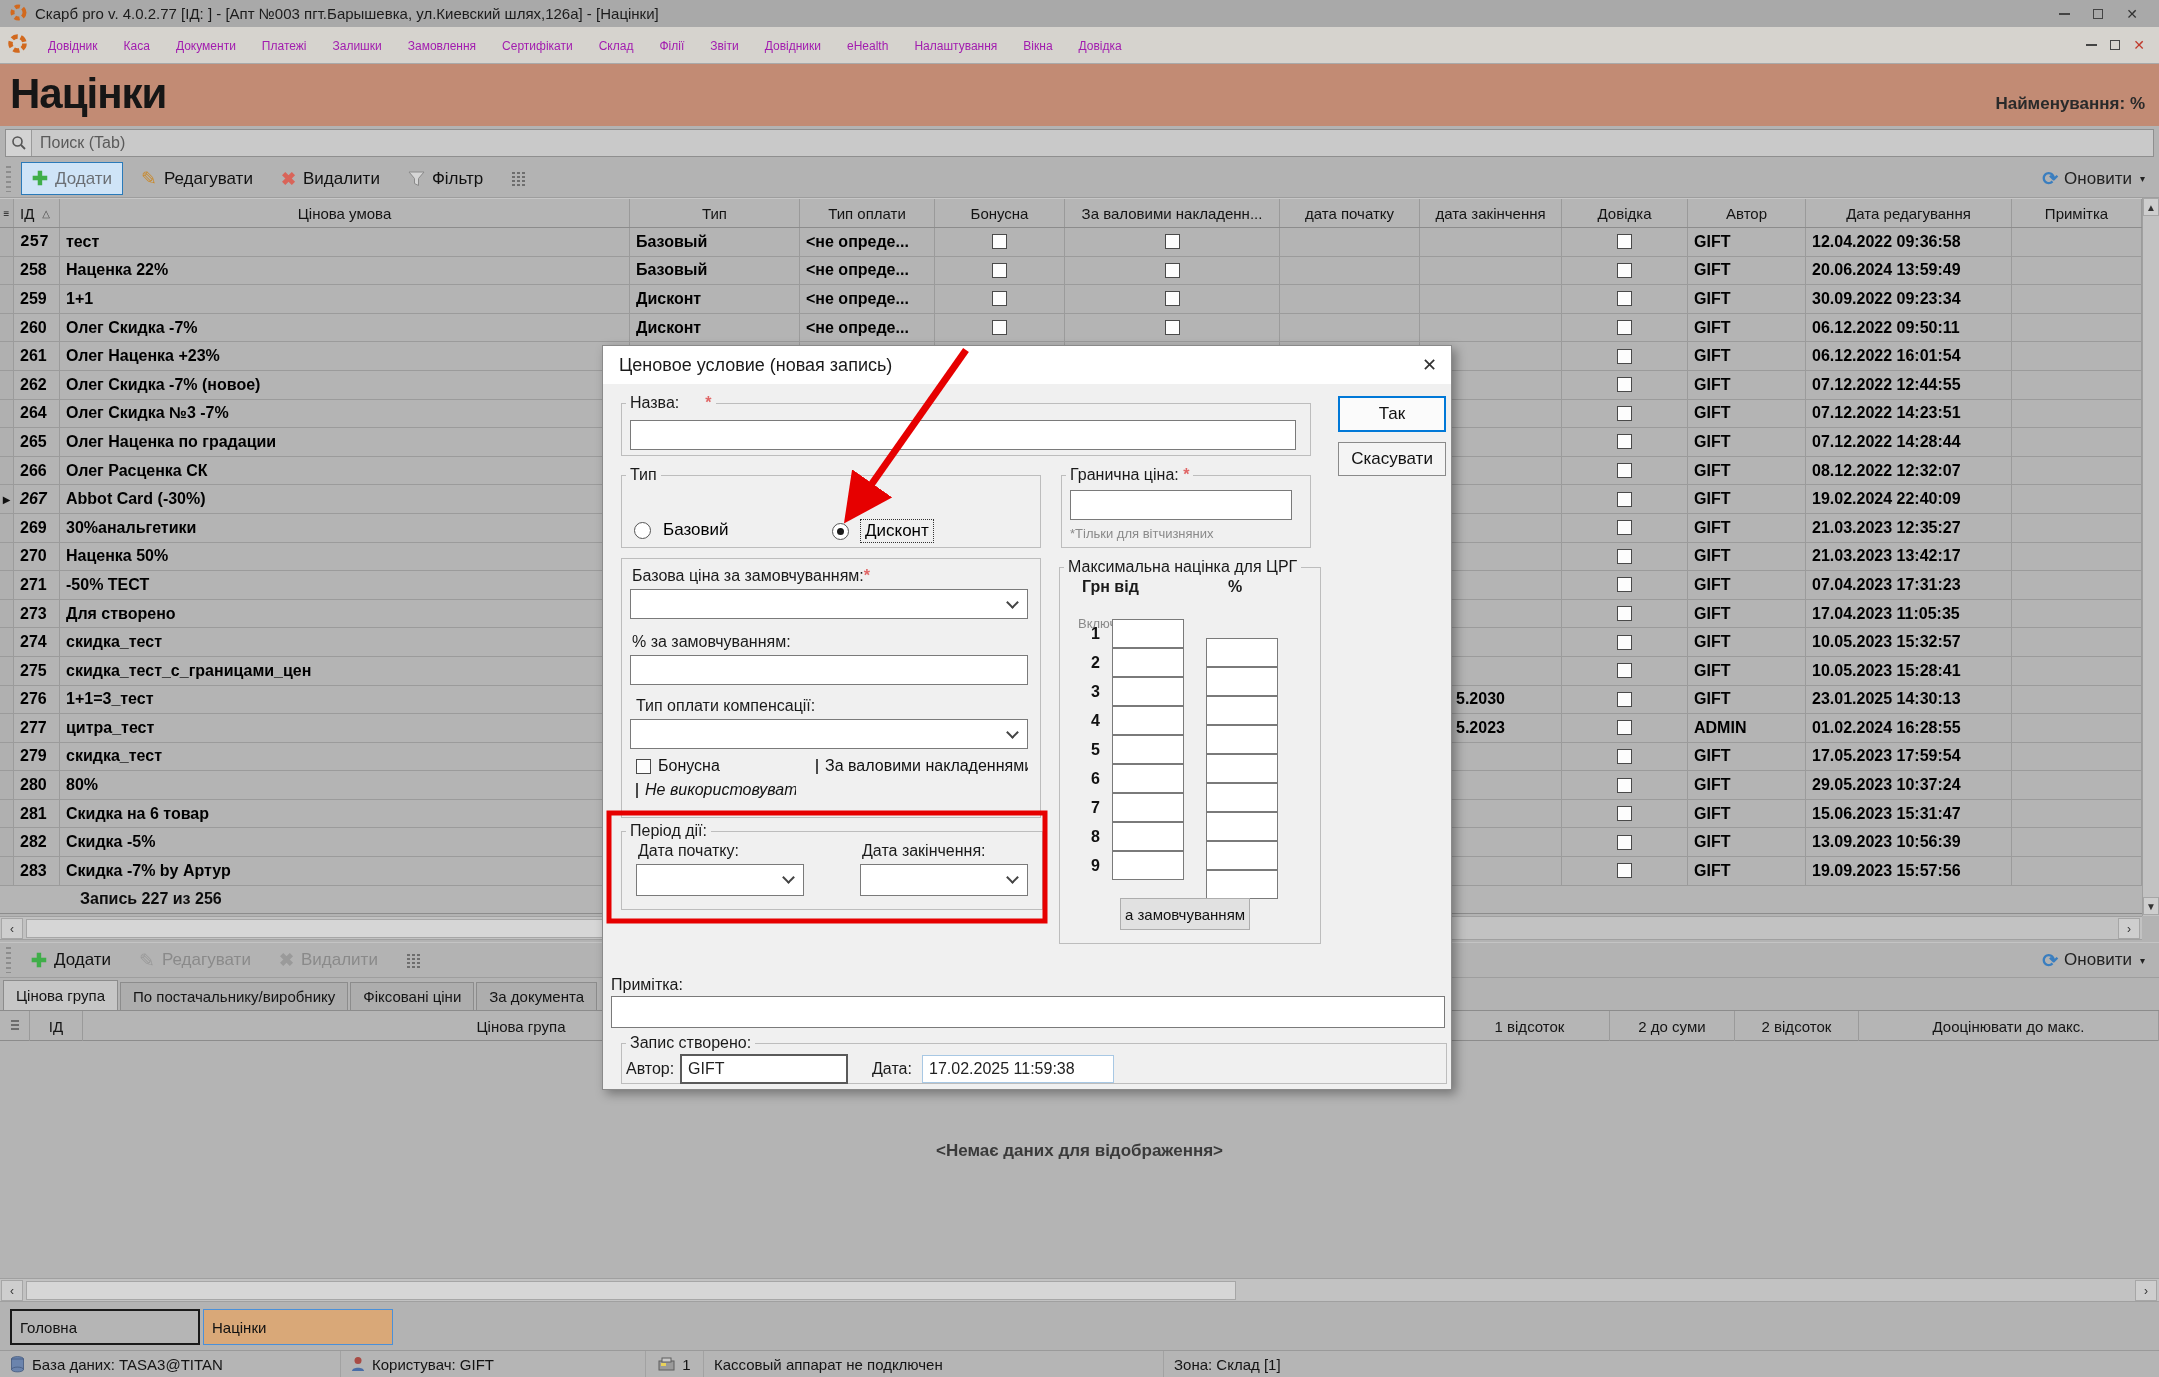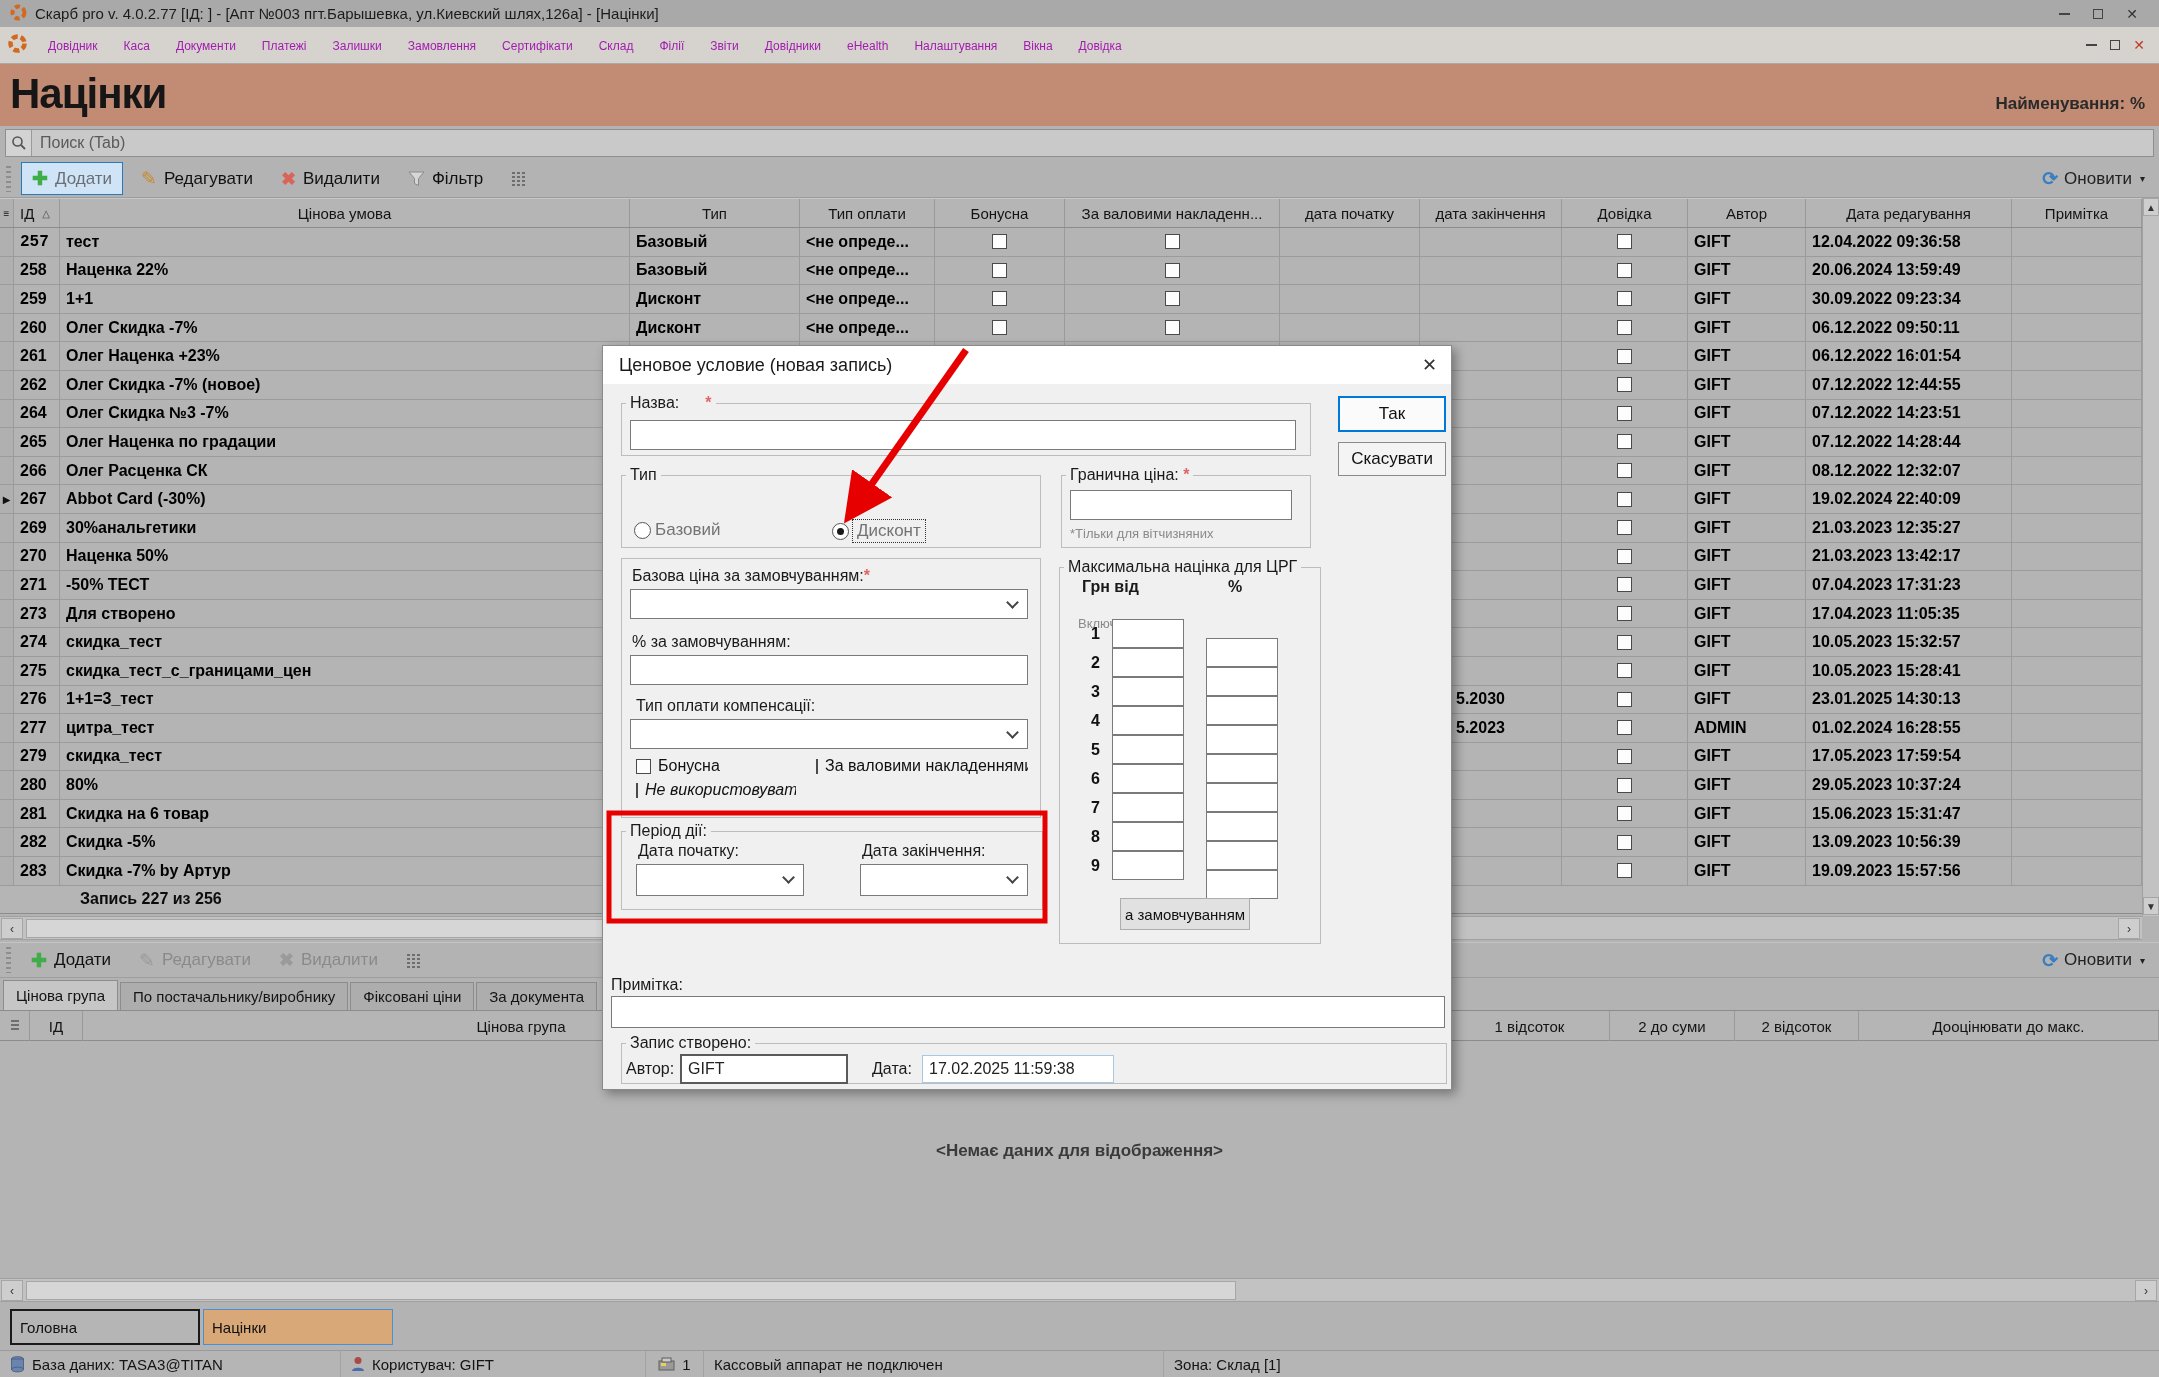--- a/index.html
+++ b/index.html
@@ -93,21 +93,21 @@
   #dialog-titlebar { position:absolute; left:0; top:0; width:100%; height:38px; background:#ffffff; display:flex; align-items:center; padding:0 16px; font-size:18px; color:#1a1a1a; }
   #dialog-close { position:absolute; right:14px; top:8px; font-size:18px; color:#333; }
   fieldset.grp { position:absolute; border:1px solid #bdbdbd; background:transparent; }
   fieldset.grp legend { font-size:16px; color:#1a1a1a; padding:0 4px; margin-left:4px; background:#f0f0f0; white-space:nowrap; }
   .dlabel { position:absolute; font-size:16px; color:#1a1a1a; white-space:nowrap; }
   .dinput { position:absolute; background:#fff; border:1px solid #7a7a7a; font-size:16px; padding:0 6px; font-family:"Liberation Sans", sans-serif; color:#222; outline:none; }
   .combo { position:absolute; background:#fff; border:1px solid #7a7a7a; }
   .combo .chev { position:absolute; right:10px; top:8px; width:9px; height:9px; border-right:2px solid #444; border-bottom:2px solid #444; transform:rotate(45deg); }
   .dbtn { position:absolute; display:flex; align-items:center; justify-content:center; font-size:17px; color:#111; background:#f4f4f4; border:1px solid #8a8a8a; }
   .dbtn.primary { border:2px solid #0078d7; background:#fbfbfb; }
-  .radio { position:absolute; display:flex; align-items:center; gap:4px; font-size:17px; color:#737373; }
+  .radio { position:absolute; display:flex; align-items:center; gap:12px; font-size:17px; color:#000000; }
   .rcirc { width:17px; height:17px; border:1px solid #555; border-radius:50%; background:#fff; position:relative; }
   .rcirc.sel::after { content:""; position:absolute; left:4px; top:4px; width:7px; height:7px; border-radius:50%; background:#1a1a1a; }
   .focus-dotted { outline:1px dotted #333; padding:1px 4px; }
   .req { color:#e06666; font-weight:bold; }
   .note { position:absolute; font-size:13px; color:#8a8a8a; white-space:nowrap; }
   .numlabel { position:absolute; font-size:16px; font-weight:bold; color:#111; width:34px; text-align:right; }
   .numbox { position:absolute; width:72px; height:29px; background:#fff; border:1px solid #7a7a7a; margin-top:-1px; }
   .dcheck { position:absolute; display:flex; align-items:center; gap:7px; font-size:16px; color:#111; overflow:hidden; white-space:nowrap; }
 
   #annotations { left:0; top:0; width:2159px; height:1377px; z-index:50; pointer-events:none; }
@@ -414,21 +414,21 @@
           <span class="t-cell" style="width: 142px;"></span>
           <span class="t-cell center" style="width: 126px;">
             <span class="cb"></span>
           </span>
           <span class="t-cell" style="width: 118px;">GIFT</span>
           <span class="t-cell" style="width: 206px;">08.12.2022 12:32:07</span>
           <span class="t-cell" style="width: 130px;"></span>
         </div>
         <div class="t-row">
           <span class="gutter">▶</span>
-          <span class="t-cell" style="width: 46px;">267</span>
+          <span class="t-cell" style="width: 46px; font-style: italic;">267</span>
           <span class="t-cell" style="width: 570px;">Abbot Card (-30%)</span>
           <span class="t-cell" style="width: 170px;"></span>
           <span class="t-cell" style="width: 135px;"></span>
           <span class="t-cell center" style="width: 130px;">
             <span class="cb"></span>
           </span>
           <span class="t-cell center" style="width: 215px;">
             <span class="cb"></span>
           </span>
           <span class="t-cell" style="width: 140px;"></span>

